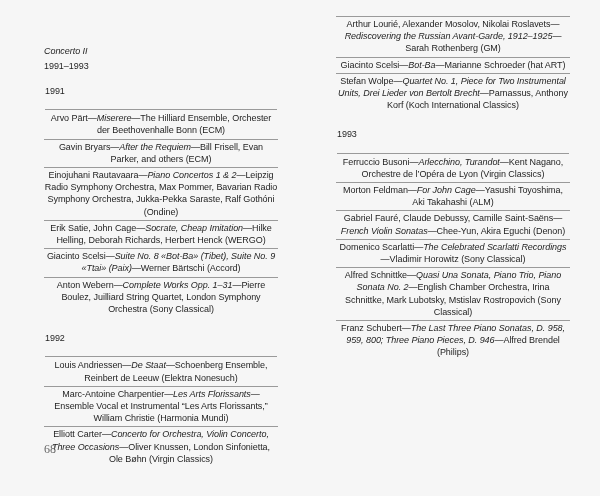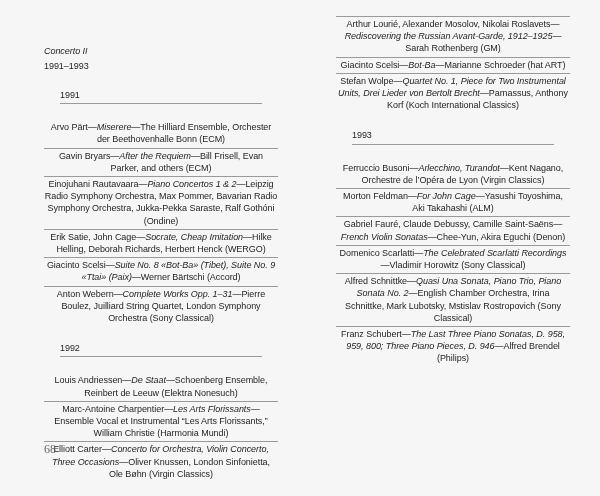--- a/index.html
+++ b/index.html
@@ -36,22 +36,22 @@
       font-style: italic;
       margin: 0;
       height: 13px;
     }
     .subtitle {
       margin: 0;
       height: 13px;
       margin-top: 2px;
     }
     .year {
-      margin: 16px;
-      padding-bottom: 2px;
+      margin: 1px;
+      padding-bottom: 12px;
       border-bottom: 0.8px solid #9a9a9a;
     }
     .year-block { margin-top: 15px; }
     .year-block.first-left { margin-top: 12px; }
     .entries { list-style: none; margin: 0; padding: 0; text-align: center; }
     .entry {
       padding: 1px 0 2px 0;
       border-bottom: 0.8px solid #9a9a9a;
     }
     .entry:last-child { border-bottom: none; }

